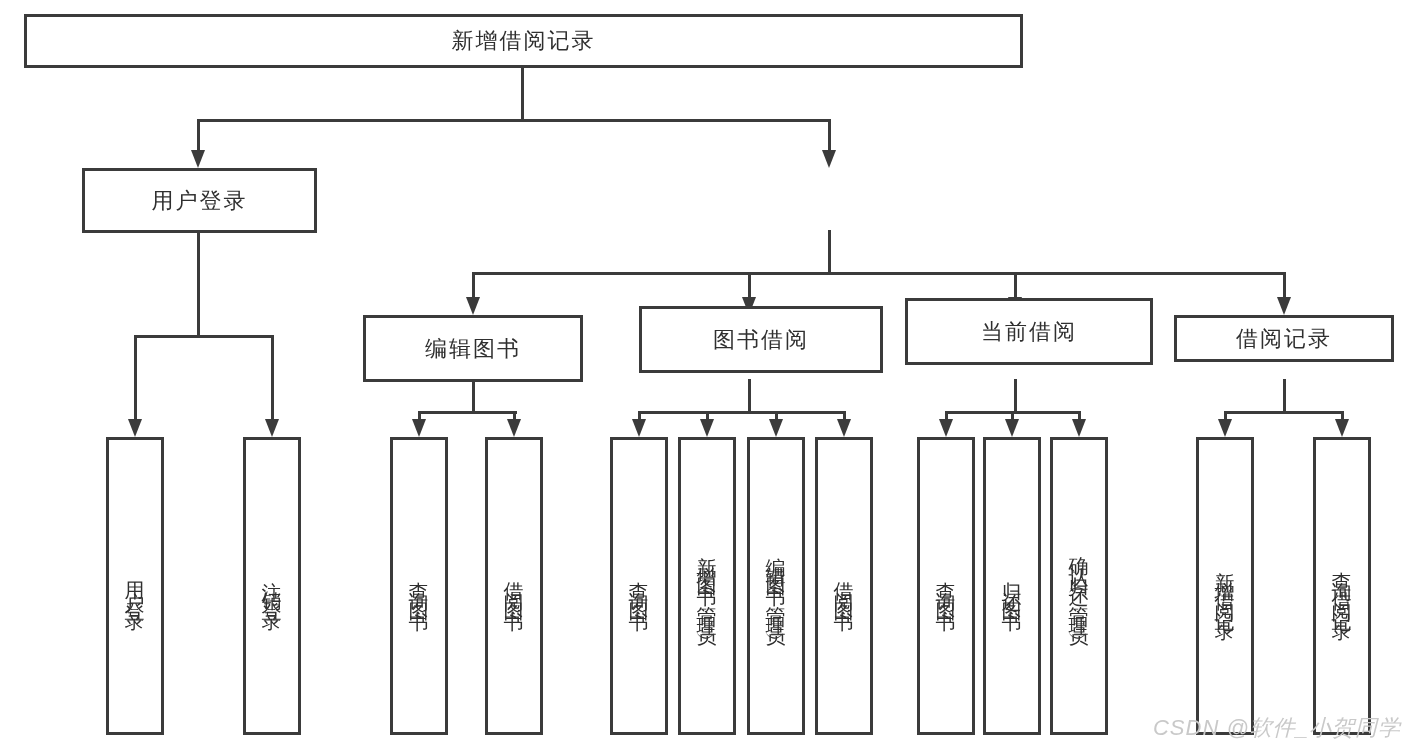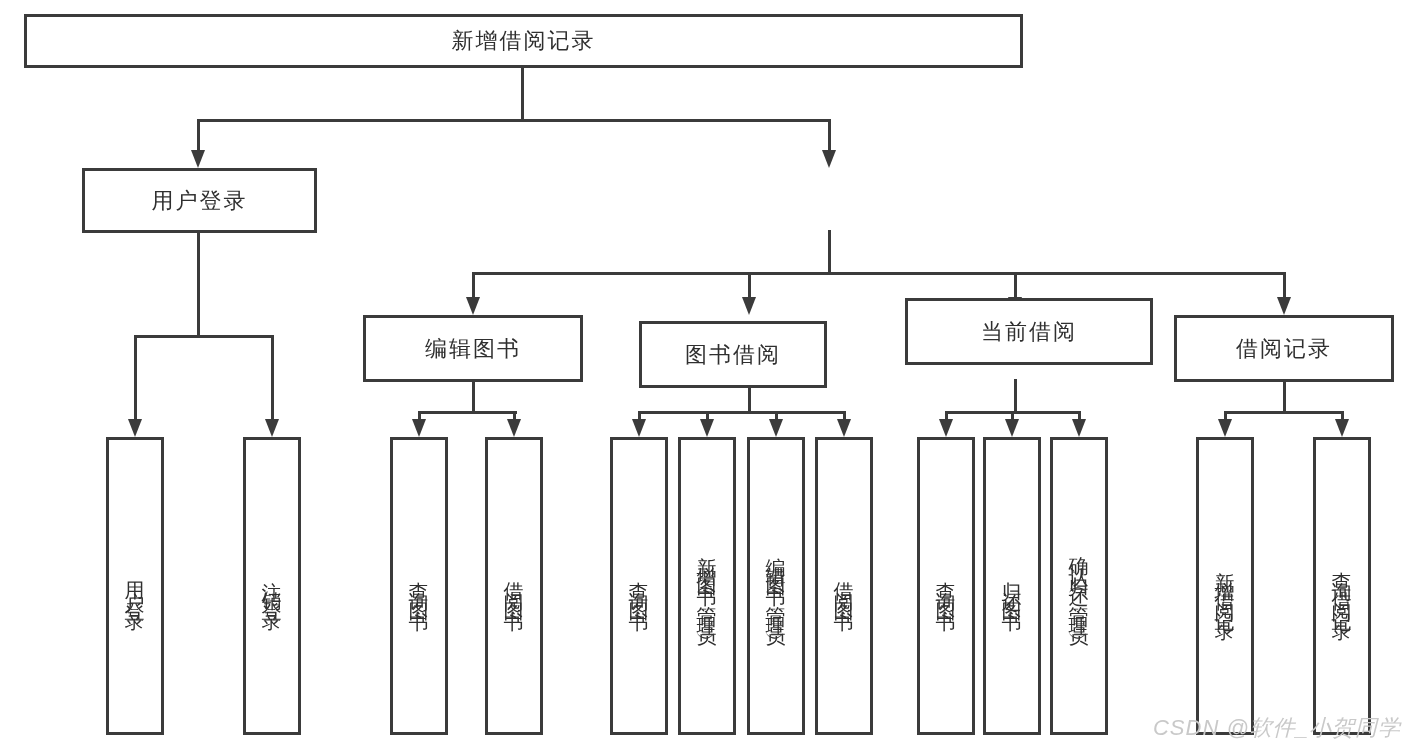--- a/index.html
+++ b/index.html
@@ -106,27 +106,27 @@
     <span class="lbl">新增借阅记录</span>
   </div>
 
   <div class="box" style="left:82px;top:168px;width:235px;height:65px">
     <span class="lbl">用户登录</span>
   </div>
 
   <div class="box" style="left:363px;top:315px;width:220px;height:67px">
     <span class="lbl">编辑图书</span>
   </div>
-  <div class="box" style="left:639px;top:321px;width:188px;height:67px">
+  <div class="box" style="left:639px;top:306px;width:244px;height:67px">
     <span class="lbl">图书借阅</span>
   </div>
   <div class="box" style="left:905px;top:298px;width:248px;height:67px">
     <span class="lbl">当前借阅</span>
   </div>
-  <div class="box" style="left:1174px;top:315px;width:220px;height:67px">
+  <div class="box" style="left:1174px;top:315px;width:220px;height:47px">
     <span class="lbl">借阅记录</span>
   </div>
 
   <div class="box leaf" style="left:106px;top:437px">
     <span class="vlbl">用户登录</span>
   </div>
   <div class="box leaf" style="left:243px;top:437px">
     <span class="vlbl">注销登录</span>
   </div>
 

